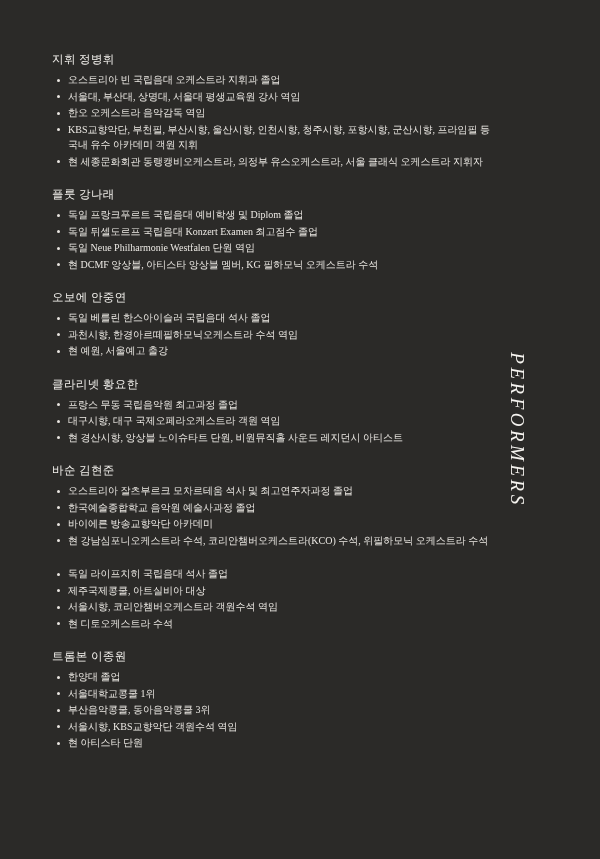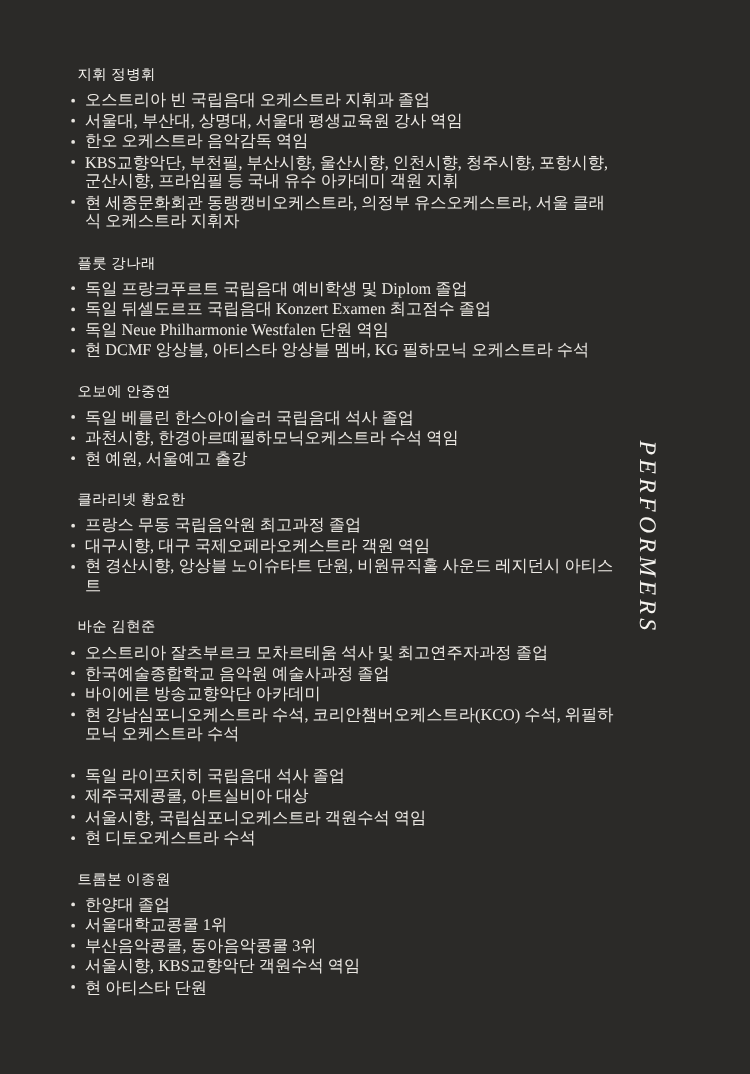--- a/index.html
+++ b/index.html
@@ -20,33 +20,33 @@
   }
   .content {
     width: 440px;
   }
   .section {
     margin-bottom: 18px;
   }
   .section-title {
     font-size: 11.5px;
     letter-spacing: 0.4px;
-    margin: 0 0 5px 10px;
+    margin: 0 0 5px 0;
     font-weight: normal;
     color: #f4f2ee;
   }
   ul.items {
     list-style: none;
     margin: 0;
     padding: 0;
   }
   ul.items > li {
     position: relative;
     padding-left: 16px;
-    font-size: 13px;
+    font-size: 10px;
     line-height: 15.5px;
     color: #ece9e4;
     margin-bottom: 1px;
   }
   ul.items > li:before {
     content: "";
     position: absolute;
     left: 5px;
     top: 6.5px;
     width: 3px;
@@ -167,21 +167,21 @@
 
     <div class="section">
       <ul class="items">
         <li>
             <span class="cont">독일 라이프치히 국립음대 석사 졸업</span>
           </li>
         <li>
             <span class="cont">제주국제콩쿨, 아트실비아 대상</span>
           </li>
         <li>
-            <span class="cont">서울시향, 국립심포니오케스트라 객원수석 역임</span>
+            <span class="cont">서울시향, 코리안챔버오케스트라 객원수석 역임</span>
           </li>
         <li>
             <span class="cont">현 디토오케스트라 수석</span>
           </li>
       </ul>
     </div>
 
     <div class="section">
       <h2 class="section-title">트롬본 이종원</h2>
       <ul class="items">

